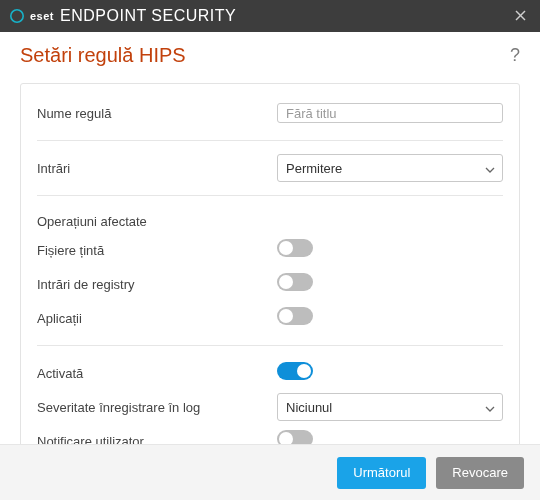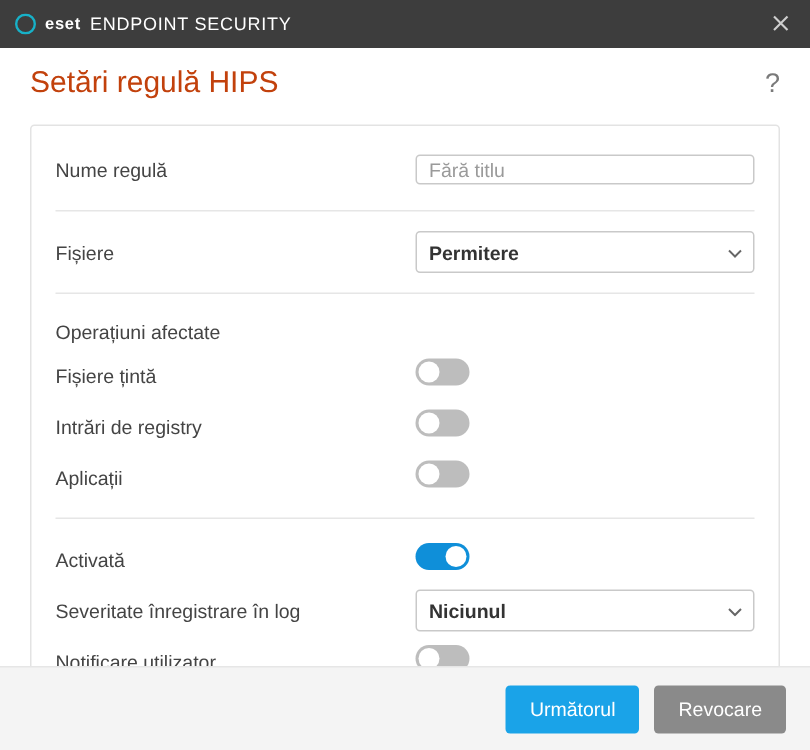--- a/index.html
+++ b/index.html
@@ -27,21 +27,21 @@
     font-size: 12px;
     letter-spacing: 0.5px;
   }
   .titlebar-brand .eset-logo {
     font-weight: 700;
     font-size: 11px;
     letter-spacing: 0.5px;
   }
   .titlebar-brand .product {
     font-weight: 400;
-    font-size: 12px;
+    font-size: 16px;
   }
   .titlebar .close {
     margin-left: auto;
     width: 20px;
     text-align: center;
     cursor: pointer;
     font-size: 13px;
     color: #ddd;
   }
   .content {
@@ -107,21 +107,20 @@
     height: 28px;
     border: 1px solid #c9c9c9;
     border-radius: 3px;
     padding: 0 28px 0 8px;
     font-size: 13px;
     color: #333;
     display: flex;
     align-items: center;
     cursor: pointer;
     background: #fff;
-    font-weight: bold;
   }
   .select .chev {
     position: absolute;
     right: 8px;
     top: 50%;
     transform: translateY(-50%);
     pointer-events: none;
   }
   .divider {
     border: none;
@@ -204,21 +203,21 @@
     <div class="row">
       <div class="label">Nume regulă</div>
       <div class="control">
         <input type="text" placeholder="Fără titlu" style="">
       </div>
     </div>
 
     <hr class="divider">
 
     <div class="row">
-      <div class="label">Fișiere</div>
+      <div class="label">Intrări</div>
       <div class="control">
         <div class="select">
           <div class="select-box">
             <span>Permitere</span>
           </div>
           <span class="chev">
             <svg width="10" height="6" viewBox="0 0 10 6">
                 <path d="M1 1 L5 5 L9 1" fill="none" stroke="#666" stroke-width="1.3"></path>
               </svg>
           </span>

